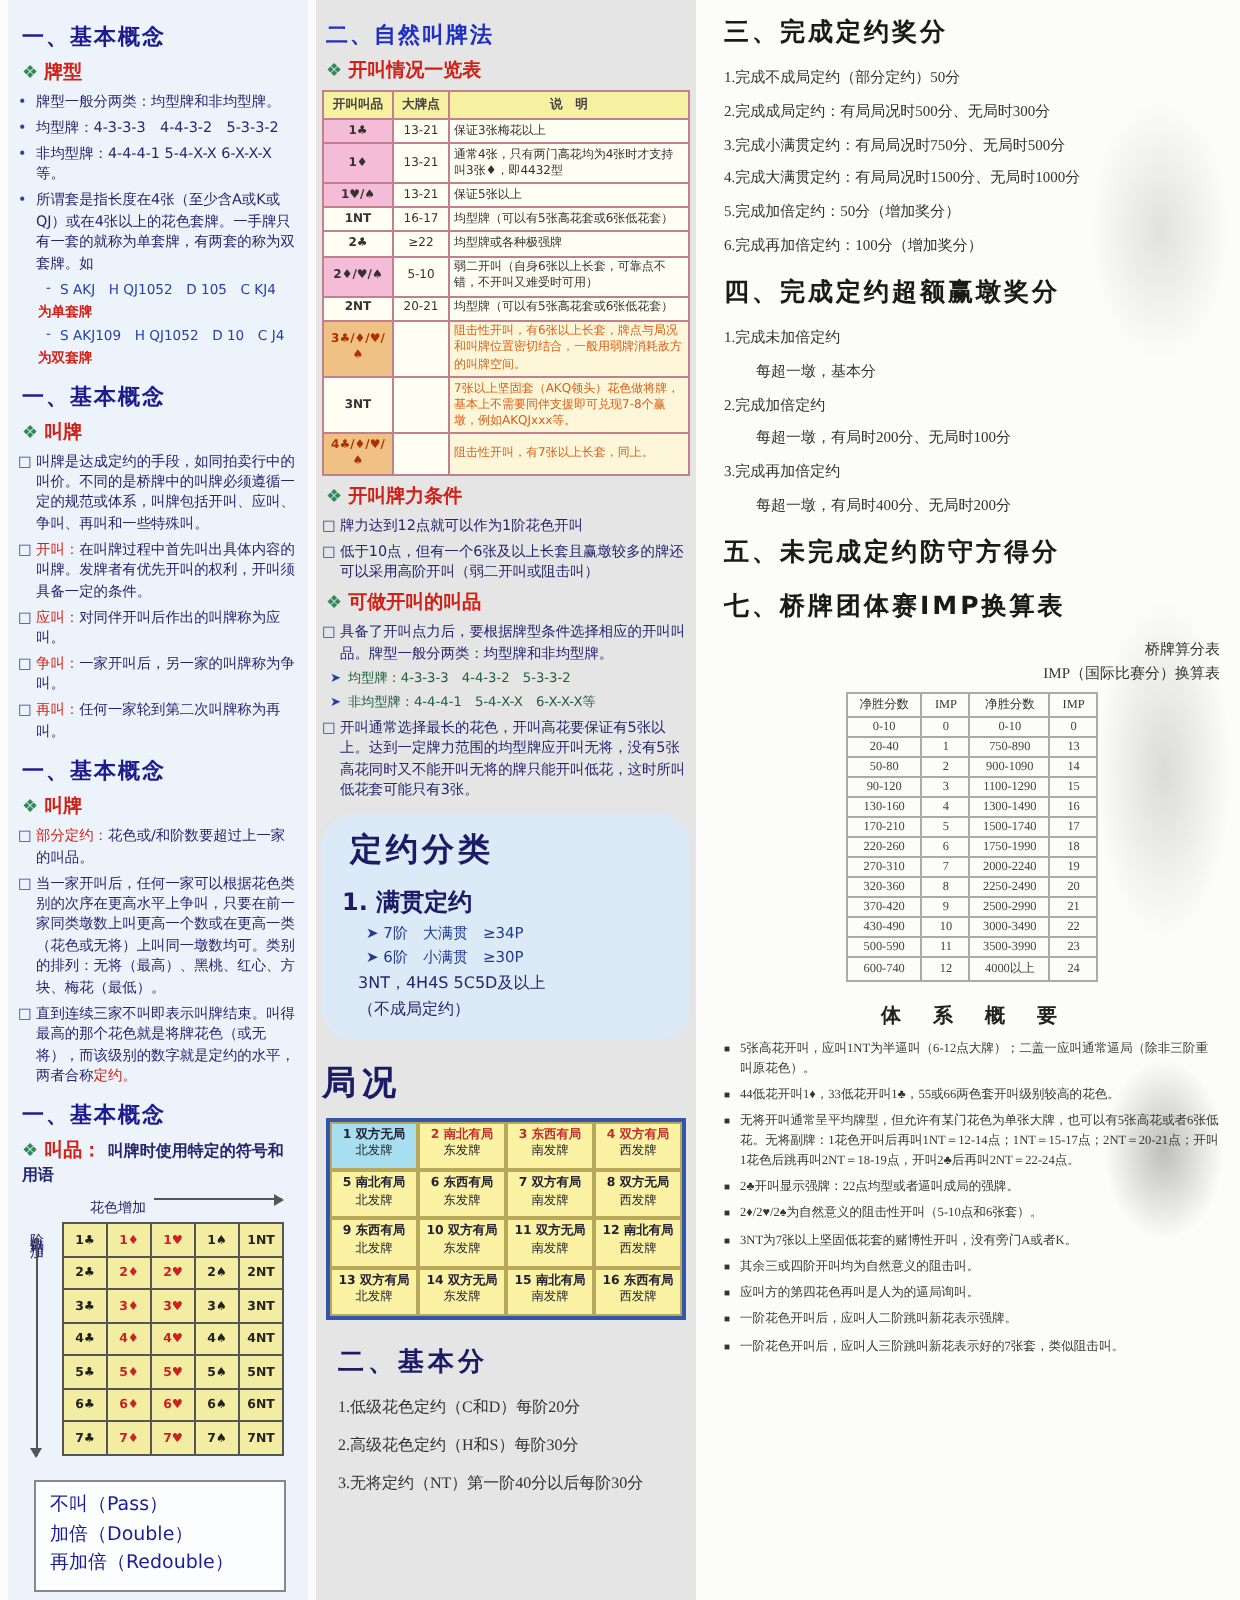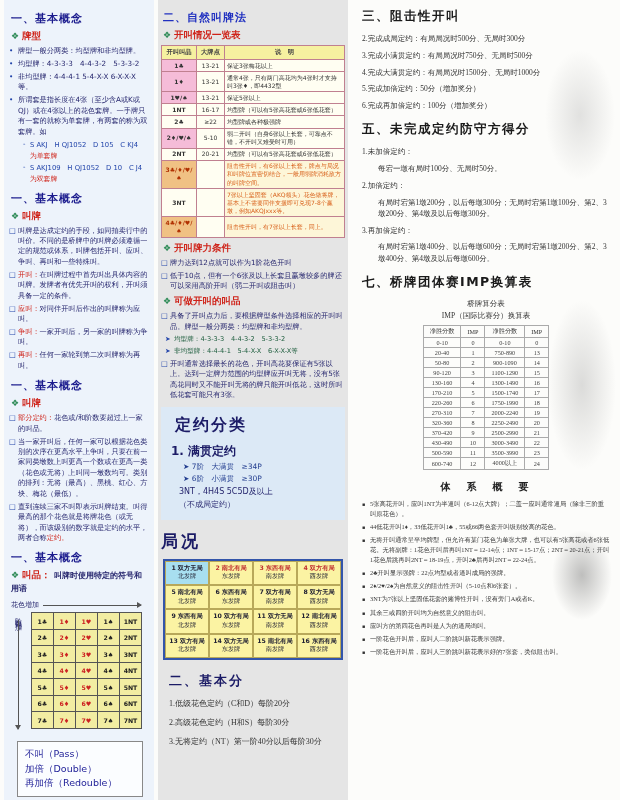--- a/index.html
+++ b/index.html
@@ -22,25 +22,25 @@
 
   .b{font-size:7.2px;color:#26266e;line-height:1.45;margin:2.5px 0;display:flex;}
   .bm{flex:0 0 9px;color:#2244aa;}
   .kw{color:#cf2218;white-space:nowrap;}
   .red{color:#cf2218;}
   .bt{}
   .b.tiny{font-size:6.6px;color:#1e5e3e;margin-left:4px;}
 
   .cardline{font-size:6.8px;color:#2244aa;margin:2px 0 1px 14px;display:flex;}
   .cardline .bm{flex:0 0 7px;color:#2244aa;}
-  .cardlabel{font-size:6.8px;margin:0 0 2px 21px;font-weight:normal;}
+  .cardlabel{font-size:6.8px;margin:0 0 2px 10px;font-weight:bold;}
 
   
   .diagram{margin:6px 2px 0 2px;}
-  .diag-top{display:flex;align-items:center;margin-right:6px;}
+  .diag-top{display:flex;margin-left:34px;margin-right:6px;}
   .diag-top span{font-size:7px;color:#26266e;margin-right:4px;}
   .harrow{flex:1;height:1px;background:#555;position:relative;}
   .harrow:after{content:"";position:absolute;right:-1px;top:-2.5px;border-left:5px solid #555;border-top:3px solid transparent;border-bottom:3px solid transparent;}
   .diag-body{display:flex;margin-top:2px;}
   .diag-side{display:flex;flex-direction:column;align-items:center;width:14px;}
   .vtext{writing-mode:vertical-rl;font-size:7px;color:#26266e;letter-spacing:2px;}
   .varrow{flex:1;width:1px;background:#555;position:relative;min-height:18px;}
   .varrow:after{content:"";position:absolute;bottom:-1px;left:-2.5px;border-top:5px solid #555;border-left:3px solid transparent;border-right:3px solid transparent;}
   table.bidgrid{border-collapse:collapse;background:#f2eda2;margin-left:6px;}
   table.bidgrid td{border:1px solid #555;width:19px;height:13.5px;text-align:center;font-size:6.2px;font-weight:bold;color:#222;}
@@ -55,38 +55,38 @@
   table.opening td{border:1px solid #c08090;font-size:6px;color:#333;padding:1.5px 2px;line-height:1.35;}
   td.bidc{width:30px;text-align:center;font-weight:bold;color:#222;}
   td.ptsc{width:23px;text-align:center;color:#a03838;}
   td.bidc.pink{background:#f5bcd8;}
   td.bidc.tan{background:#f0c184;color:#b03000;}
   td.descc.warn{color:#d8601a;background:#fdf6d8;}
 
   .cnum{font-size:12px;font-weight:bold;color:#1b1b66;margin:7px 0 2px 6px;}
   .csub{font-size:7.5px;color:#223d8f;margin:2px 0 2px 18px;}
   .csub2{font-size:8px;color:#26266e;margin:2px 0 2px 14px;}
-  .panel-blue{background:#dce9f6;padding:4px 4px 8px 4px;margin-top:6px;}
+  .panel-blue{background:#dce9f6;padding:4px 4px 8px 4px;margin-top:6px;border-radius:15px;}
   .bigtitle{font-size:16px;font-weight:bold;color:#1b1b66;margin:4px 0 2px 10px;letter-spacing:2px;}
   .vul-title{font-size:17px;font-weight:bold;color:#1b1b66;text-align:left;margin:10px 0 6px 0;letter-spacing:3px;}
   .vulgrid{display:grid;grid-template-columns:repeat(4,1fr);border:2px solid #3355aa;background:#fbf3a3;margin:0 2px;}
   .vcell{border:1px solid #b8a85a;padding:2px 1px 3px 1px;text-align:center;font-size:6.2px;color:#223;line-height:1.4;}
   .vcell .va{font-weight:bold;}
   .vcell.cyan{background:#a8dff0;}
   .vcell.redtext .va{color:#c03030;}
 
   .basic-title{font-size:13px;font-weight:bold;color:#1b1b66;margin:12px 0 4px 8px;letter-spacing:2px;}
   .basicline{font-size:8px;color:#333;margin:8px 0 8px 8px;font-family:"Liberation Serif",serif;}
 
   
   .rh{font-size:12.5px;font-weight:bold;color:#1a1a1a;margin:4px 0 8px 0;letter-spacing:1.5px;}
   .rsec{margin-bottom:10px;}
   .rline{font-size:7.5px;color:#333;margin:5.5px 0;font-family:"Liberation Serif",serif;line-height:1.5;}
   .rline.ind{margin-left:16px;}
-  .imp-sub{text-align:center;font-size:7.5px;color:#333;font-family:"Liberation Serif",serif;margin:2px 0;}
+  .imp-sub{text-align:right;font-size:7.5px;color:#333;font-family:"Liberation Serif",serif;margin:2px 0;}
   table.imptable{border-collapse:collapse;margin:4px auto 2px auto;font-family:"Liberation Serif",serif;}
   table.imptable th,table.imptable td{border:1px solid #aaa;font-size:6.2px;color:#444;padding:1px 6px;text-align:center;font-weight:normal;}
   table.imptable th{color:#333;}
   .sys-title{text-align:center;font-weight:bold;font-size:10px;color:#222;margin:10px 0 5px 0;letter-spacing:3px;}
   .sysb{font-size:6.3px;color:#383838;margin:3.5px 0;line-height:1.55;font-family:"Liberation Serif",serif;display:flex;}
   .sysb .sqm{flex:0 0 8px;font-size:5px;color:#333;padding-top:2px;}
 </style>
 </head>
 <body>
 
@@ -513,53 +513,57 @@
 
         <div class="basicline">2.高级花色定约（H和S）每阶30分</div>
 
         <div class="basicline">3.无将定约（NT）第一阶40分以后每阶30分</div>
 
       </div>
   </div>
 
   <div class="col col-right">
     <div class="rsec">
-      <div class="rh">三、阻击性开叫</div>
+      <div class="rh">三、完成定约奖分</div>
       <div>
 
+          <div class="rline">1.完成不成局定约（部分定约）50分</div>
 
           <div class="rline">2.完成成局定约：有局局况时500分、无局时300分</div>
 
           <div class="rline">3.完成小满贯定约：有局局况时750分、无局时500分</div>
 
           <div class="rline">4.完成大满贯定约：有局局况时1500分、无局时1000分</div>
 
           <div class="rline">5.完成加倍定约：50分（增加奖分）</div>
 
           <div class="rline">6.完成再加倍定约：100分（增加奖分）</div>
         </div>
     </div>
 
+    <div class="rsec">
+      <div class="rh">四、完成定约超额赢墩奖分</div>
+      <div>
+
+          <div class="rline">1.完成未加倍定约</div>
+
+          <div class="rline ind">每超一墩，基本分</div>
+
+          <div class="rline">2.完成加倍定约</div>
+
+          <div class="rline ind">每超一墩，有局时200分、无局时100分</div>
+
+          <div class="rline">3.完成再加倍定约</div>
+
+          <div class="rline ind">每超一墩，有局时400分、无局时200分</div>
+        </div>
+    </div>
 
     <div class="rsec">
       <div class="rh">五、未完成定约防守方得分</div>
-      <div>
-
-          <div class="rline">1.未加倍定约：</div>
-
-          <div class="rline ind">每宕一墩有局时100分、无局时50分。</div>
-
-          <div class="rline">2.加倍定约：</div>
-
-          <div class="rline ind">有局时宕第1墩200分，以后每墩300分；无局时宕第1墩100分、第2、3墩200分、第4墩及以后每墩300分。</div>
-
-          <div class="rline">3.再加倍定约：</div>
-
-          <div class="rline ind">有局时宕第1墩400分、以后每墩600分；无局时宕第1墩200分、第2、3墩400分、第4墩及以后每墩600分。</div>
-        </div>
     </div>
 
     <div class="rsec">
       <div class="rh">七、桥牌团体赛IMP换算表</div>
       <div class="imp-sub">桥牌算分表</div>
       <div class="imp-sub">IMP（国际比赛分）换算表</div>
       <table class="imptable">
         <thead>
           <tr>
             <th>净胜分数</th>

